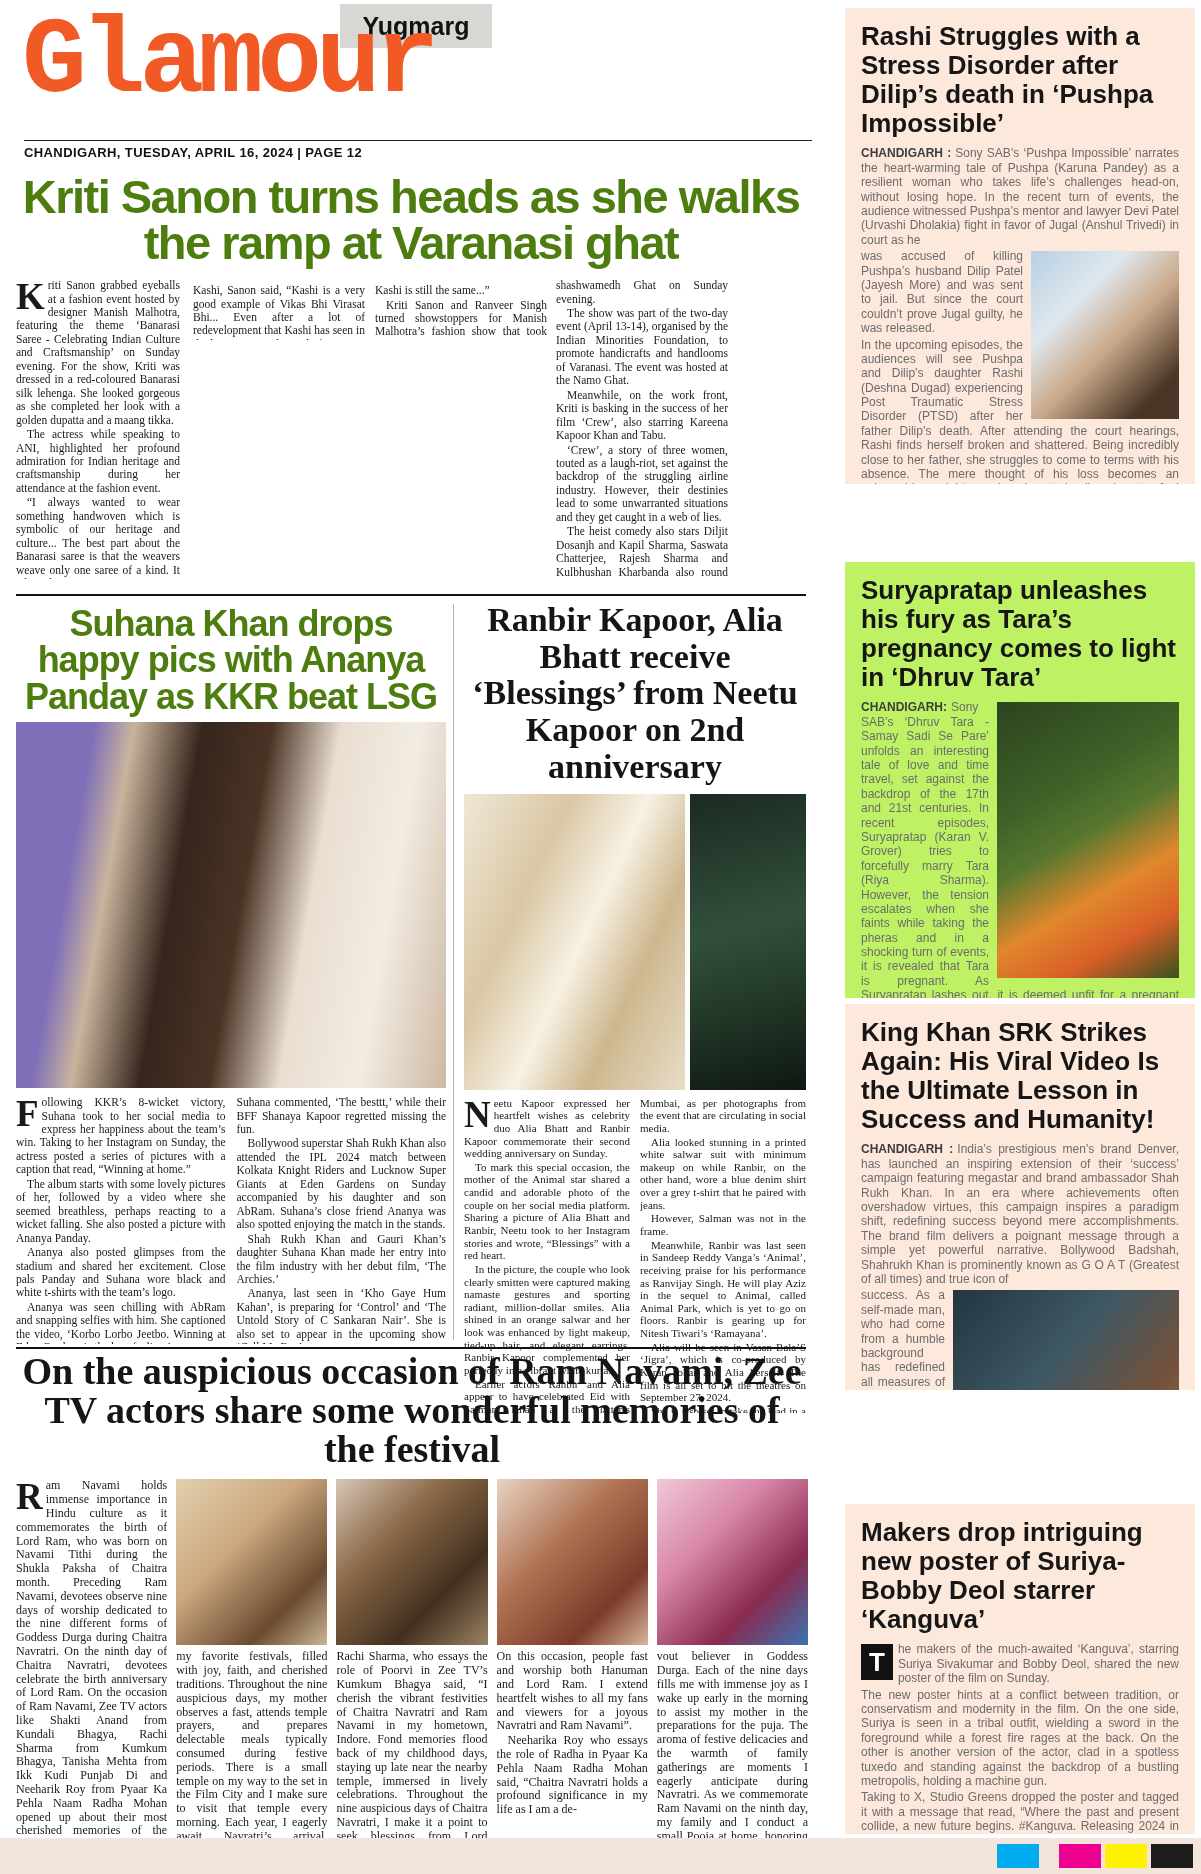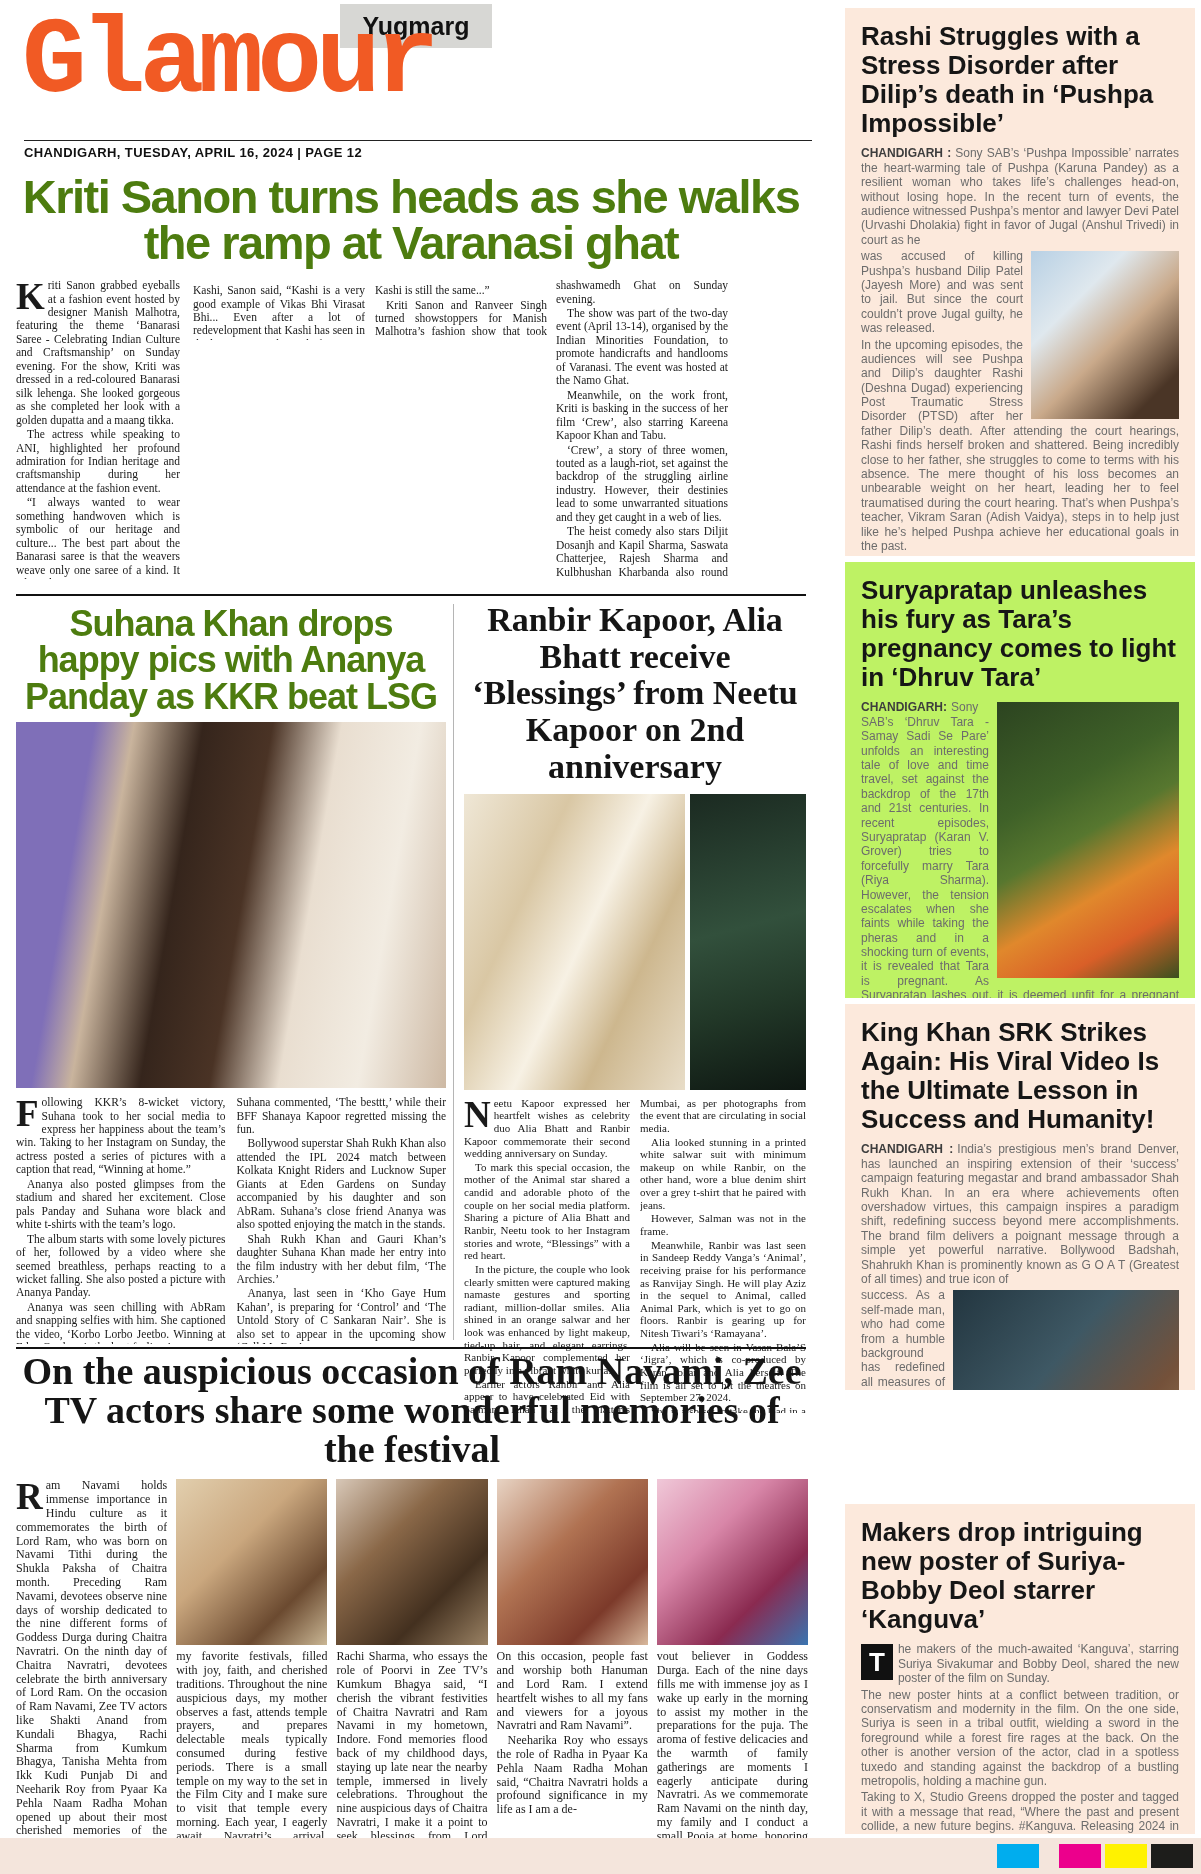--- a/index.html
+++ b/index.html
@@ -135,22 +135,22 @@
   </section>
 
   <div class="hrule" style="left:16px;top:594px;width:790px;"></div>
 
   <section class="sec-suhana">
     <h1 class="big-sans">Suhana Khan drops happy pics with Ananya Panday as KKR beat LSG</h1>
     <div class="photo ph-suhana"></div>
     <div class="suhana-cols bodytxt">
       <div class="dc">
           <p>Following KKR’s 8-wicket victory, Suhana took to her social media to express her happiness about the team’s win. Taking to her Instagram on Sunday, the actress posted a series of pictures with a caption that read, “Winning at home.”</p>
+          <p>The album starts with some lovely pictures of her, followed by a video where she seemed breathless, perhaps reacting to a wicket falling. She also posted a picture with Ananya Panday.</p>
           <p>Ananya also posted glimpses from the stadium and shared her excitement. Close pals Panday and Suhana wore black and white t-shirts with the team’s logo.</p>
-          <p>The album starts with some lovely pictures of her, followed by a video where she seemed breathless, perhaps reacting to a wicket falling. She also posted a picture with Ananya Panday.</p>
           <p>Ananya was seen chilling with AbRam and snapping selfies with him. She captioned the video, ‘Korbo Lorbo Jeetbo. Winning at Eden Gardens is the best feeling.’</p>
         </div>
       <div>
           <p>Suhana commented, ‘The besttt,’ while their BFF Shanaya Kapoor regretted missing the fun.</p>
           <p>Bollywood superstar Shah Rukh Khan also attended the IPL 2024 match between Kolkata Knight Riders and Lucknow Super Giants at Eden Gardens on Sunday accompanied by his daughter and son AbRam. Suhana’s close friend Ananya was also spotted enjoying the match in the stands.</p>
           <p>Shah Rukh Khan and Gauri Khan’s daughter Suhana Khan made her entry into the film industry with her debut film, ‘The Archies.’</p>
           <p>Ananya, last seen in ‘Kho Gaye Hum Kahan’, is preparing for ‘Control’ and ‘The Untold Story of C Sankaran Nair’. She is also set to appear in the upcoming show ‘Call Me Bae’.</p>
         </div>
     </div>
   </section>
@@ -213,21 +213,21 @@
       </div>
       <div class="rn-col">
         <div class="photo rn-photo ph-rn-4"></div>
         <div class="txt">
             <p>vout believer in Goddess Durga. Each of the nine days fills me with immense joy as I wake up early in the morning to assist my mother in the preparations for the puja. The aroma of festive delicacies and the warmth of family gatherings are moments I eagerly anticipate during Navratri. As we commemorate Ram Navami on the ninth day, my family and I conduct a small Pooja at home, honoring the birth of Lord Ram. My mother introduced me to the traditions of this festival, and ever since, I have faithfully followed them. This year holds even greater significance for me as I aspire to visit the Ayodhya Temple. Its enchanting beauty leaves me in awe, and I hope to make the journey soon. I extend my heartfelt wishes to everyone for a joyous Ram Navami.”</p>
           </div>
       </div>
     </div>
   </section>
 
-  <section class="sb-box" style="top: 8px; height: 548px; background: rgb(252, 233, 220);">
+  <section class="sb-box" style="top: 8px; height: 476px; background: rgb(252, 233, 220);">
     <h2>Rashi Struggles with a Stress Disorder after Dilip’s death in ‘Pushpa Impossible’</h2>
     <div class="sb-body">
       <p class="sb-lead"><strong>CHANDIGARH :</strong><span>Sony SAB’s ‘Pushpa Impossible’ narrates the heart-warming tale of Pushpa (Karuna Pandey) as a resilient woman who takes life’s challenges head-on, without losing hope. In the recent turn of events, the audience witnessed Pushpa’s mentor and lawyer Devi Patel (Urvashi Dholakia) fight in favor of Jugal (Anshul Trivedi) in court as he</span></p>
       <div class="sb-photo ph-rashi"></div>
       <div>
           <p>was accused of killing Pushpa’s husband Dilip Patel (Jayesh More) and was sent to jail. But since the court couldn’t prove Jugal guilty, he was released.</p>
           <p>In the upcoming episodes, the audiences will see Pushpa and Dilip’s daughter Rashi (Deshna Dugad) experiencing Post Traumatic Stress Disorder (PTSD) after her father Dilip’s death. After attending the court hearings, Rashi finds herself broken and shattered. Being incredibly close to her father, she struggles to come to terms with his absence. The mere thought of his loss becomes an unbearable weight on her heart, leading her to feel traumatised during the court hearing. That’s when Pushpa’s teacher, Vikram Saran (Adish Vaidya), steps in to help just like he’s helped Pushpa achieve her educational goals in the past.</p>
           <p>Deshna Dugad, who essays the role of Rashi Patel, said, “Rashi was counting on her father, Dilip, to make things better. But when he suddenly left, it hit her hard. She’s finding it tough to accept that he’s gone. Being the only one supporting him, Rashi feels lost without him. It’s a really hard time for her, and she’s struggling to cope with all the emotions this leads to a stress disorder known as PTSD. I am glad that as an actor, I got a chance to bring an important yet often neglected topic like PTSD to the screen. I am sure a lot of viewers will be able to relate to Rashi.”</p>
         </div>
     </div>

